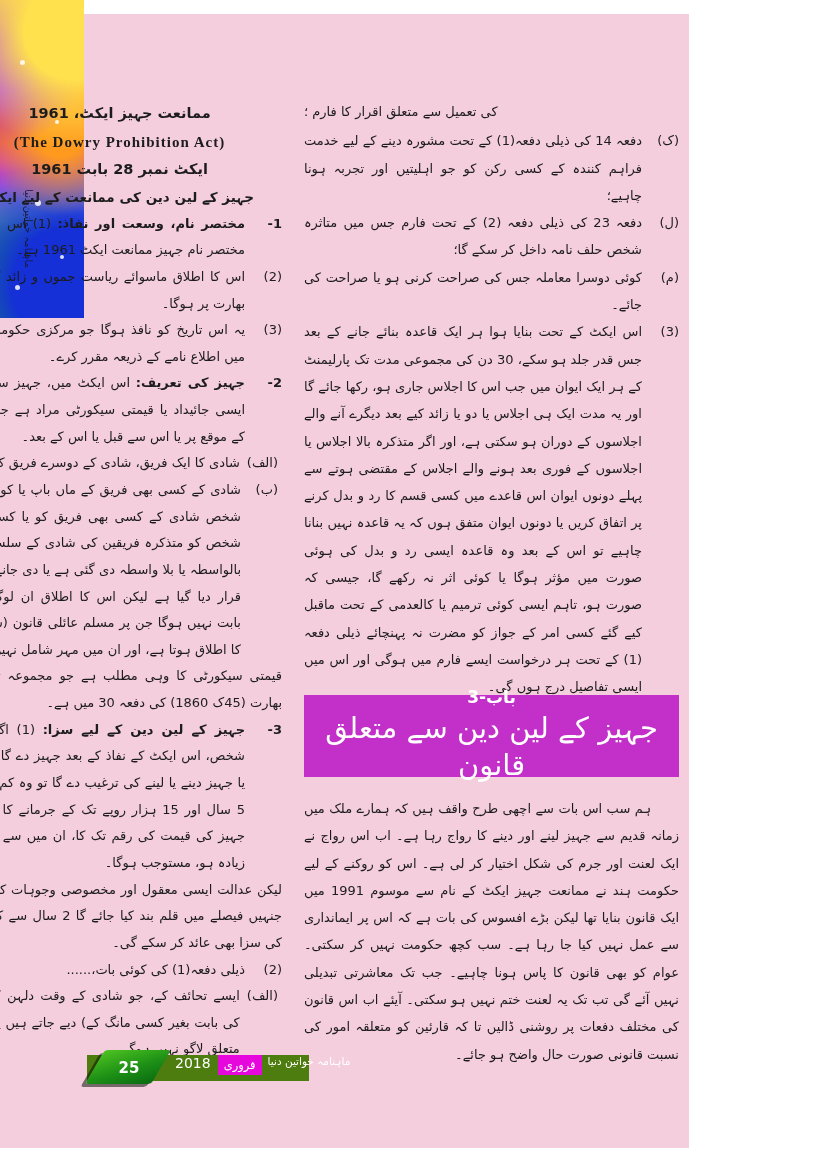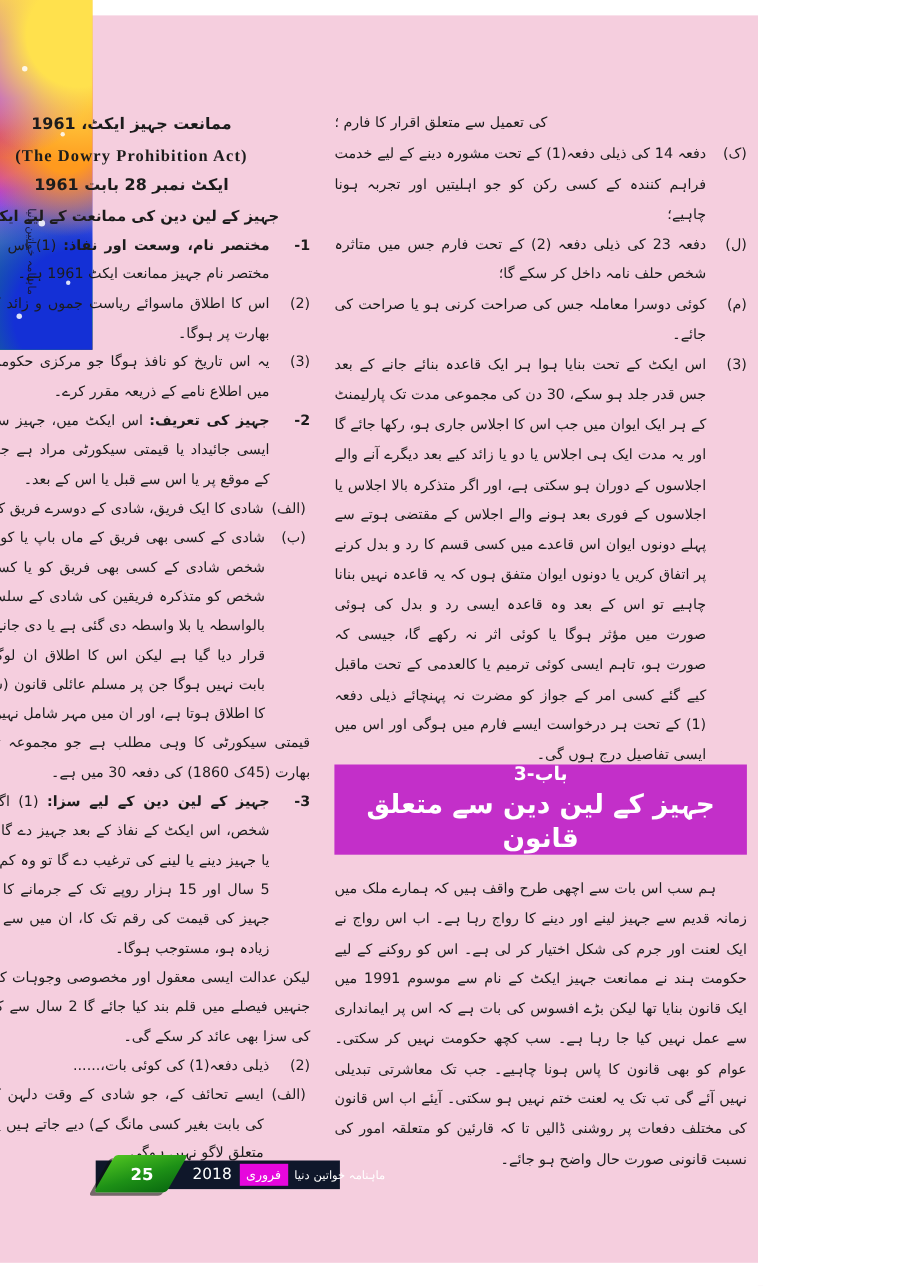--- a/index.html
+++ b/index.html
@@ -31,26 +31,26 @@
   .item .num{flex:0 0 auto;min-width:30px;white-space:nowrap;}
   .item .num.bold, .lead{font-weight:bold;}
   .item .txt{flex:1 1 auto;}
   .sub-item{margin-right:4px;}
   .no-num .txt{margin-right:0;}
   .intro-line{text-align:left;margin-bottom:2px;}
   
   .banner{position:absolute;right:10px;top:695px;width:375px;height:82px;background:#c32fc9;
     color:#ffffff;text-align:center;direction:rtl;display:flex;flex-direction:column;justify-content:center;gap:2px;}
   .banner .b1{font-size:17px;font-weight:bold;line-height:1.2;}
-  .banner .b2{font-size:24px;font-weight:bold;line-height:1.3;}
+  .banner .b2{font-size:29px;font-weight:normal;line-height:1.3;}
   .body-after{position:absolute;right:10px;width:375px;top:795px;font-size:13px;line-height:2.1;
     direction:rtl;text-align:justify;color:#1c1c1c;text-indent:28px;}
   
-  .footer-bar{position:absolute;left:87px;top:1055px;width:222px;height:26px;background:#0f172a;
-    display:flex;align-items:center;direction:ltr;}
+  .footer-bar{position:absolute;left:87px;top:1055px;width:222px;height:26px;background:#4d7c0f;
+    display:flex;align-items:flex-start;direction:ltr;}
   .ribbon-wrap{position:relative;width:84px;height:26px;flex:0 0 auto;}
   .ribbon{position:absolute;left:8px;top:-5px;width:66px;height:34px;transform:skewX(-30deg);
     background:linear-gradient(160deg,#4ec321 0%,#1d9016 55%,#0a6a10 100%);
     box-shadow:-3px 3px 0 rgba(10,20,10,.55);border-radius:3px;}
   .ribbon-num{position:absolute;left:0;top:0;width:84px;height:26px;display:flex;align-items:center;justify-content:center;
     color:#ffffff;font-weight:bold;font-size:15px;}
   .f-year{color:#ffffff;font-weight:normal;font-size:14px;margin:0 7px 0 4px;}
   .f-month{background:#e607dd;color:#ffffff;font-size:11.5px;padding:3px 6px;direction:rtl;flex:0 0 auto;}
   .f-name{color:#ffffff;font-size:10.5px;direction:rtl;padding:0 6px;white-space:nowrap;}
 </style>

